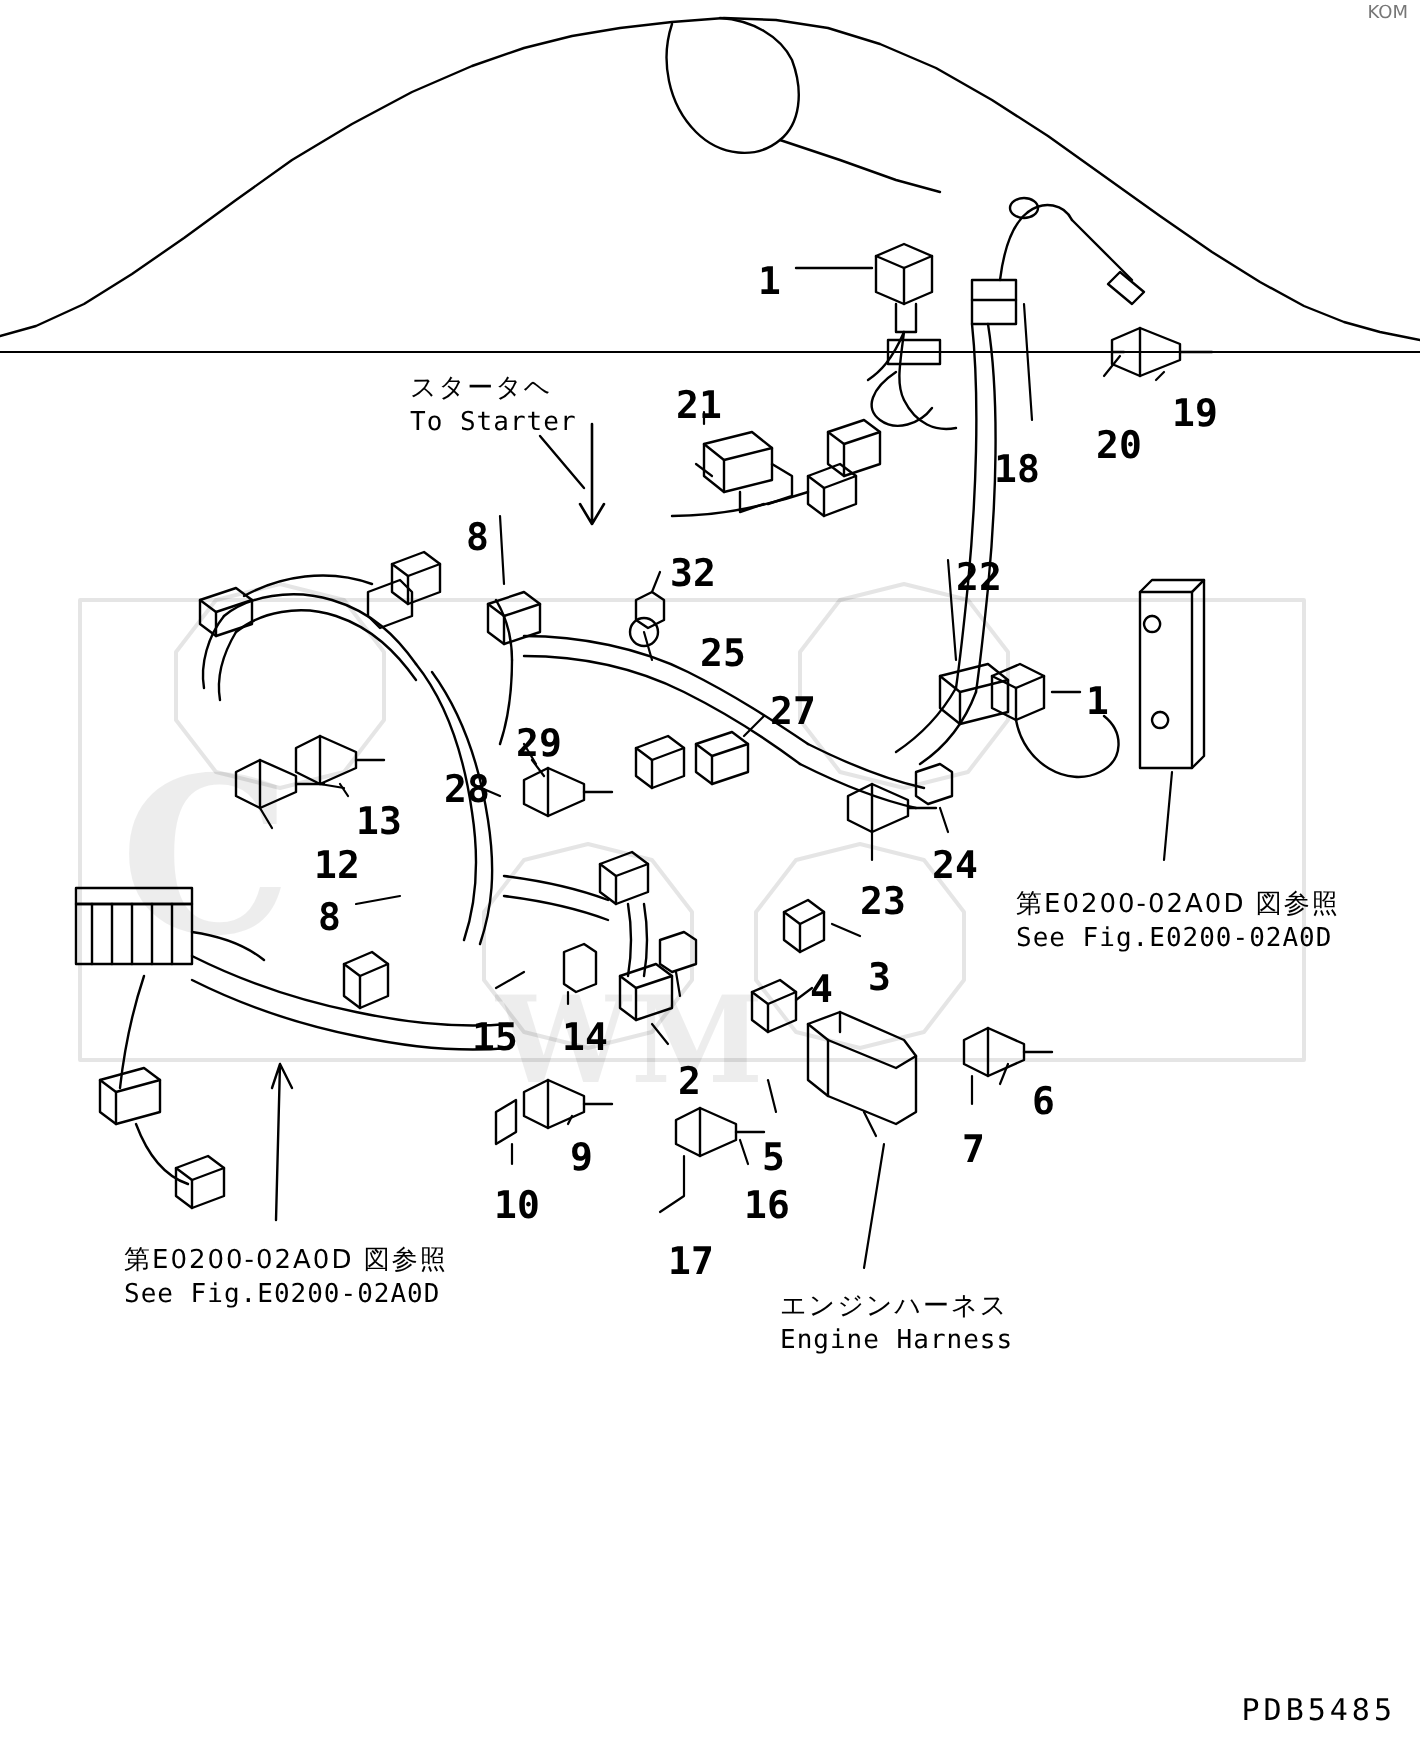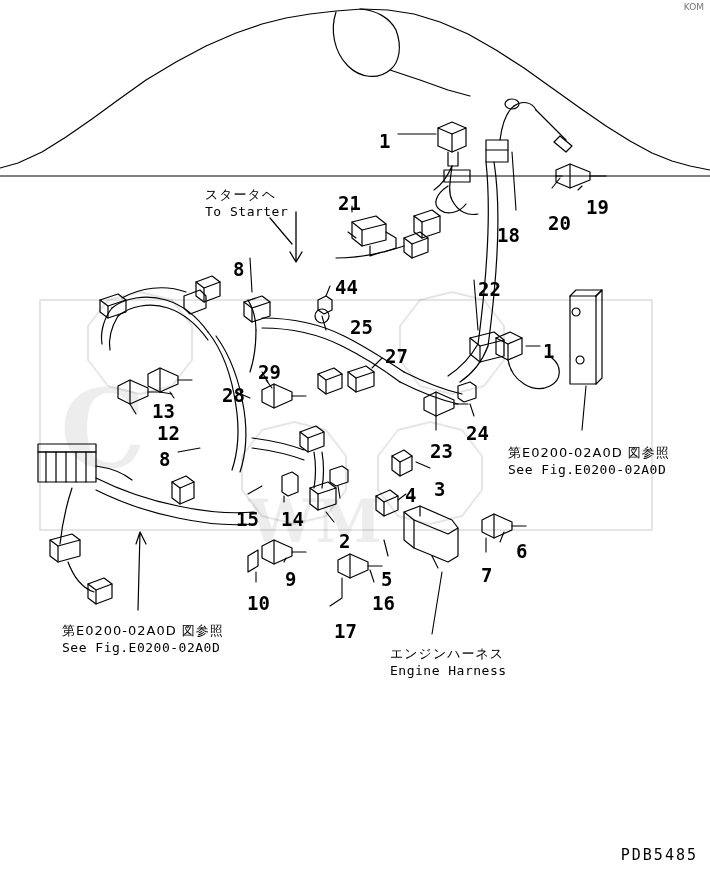--- a/index.html
+++ b/index.html
@@ -338,29 +338,29 @@
   </svg>
 
   <div class="wm" style="left:60px; top:366px; font-size:108px;">C</div>
   <div class="wm" style="left:248px; top:486px; font-size:60px;text-align:right;">WM</div>
 
   <div class="callout" style="left:379px; top:130px;">1</div>
   <div class="callout" style="left:586px; top:196px;">19</div>
   <div class="callout" style="left:548px; top:212px;">20</div>
   <div class="callout" style="left:497px; top:224px;">18</div>
   <div class="callout" style="left:338px; top:192px;">21</div>
-  <div class="callout" style="left:335px; top:276px;">44</div>
+  <div class="callout" style="left:335px; top:276px;">32</div>
   <div class="callout" style="left:233px; top:258px;">8</div>
   <div class="callout" style="left:478px; top:278px;">22</div>
   <div class="callout" style="left:350px; top:316px;">25</div>
   <div class="callout" style="left:543px; top:340px;">1</div>
   <div class="callout" style="left:385px; top:345px;">27</div>
   <div class="callout" style="left:258px; top:361px;">29</div>
   <div class="callout" style="left:222px; top:384px;text-align:right;">28</div>
-  <div class="callout" style="left:152px; top:400px;text-align:center;">13</div>
+  <div class="callout" style="left:178px; top:400px;text-align:center;">13</div>
   <div class="callout" style="left:133px; top:422px;margin-left:24px;">12</div>
   <div class="callout" style="left:159px; top:448px;">8</div>
   <div class="callout" style="left:466px; top:422px;">24</div>
   <div class="callout" style="left:430px; top:440px;">23</div>
   <div class="callout" style="left:434px; top:478px;">3</div>
   <div class="callout" style="left:405px; top:484px;">4</div>
   <div class="callout" style="left:236px; top:508px;">15</div>
   <div class="callout" style="left:281px; top:508px;">14</div>
   <div class="callout" style="left:339px; top:530px;">2</div>
   <div class="callout" style="left:516px; top:540px;">6</div>

